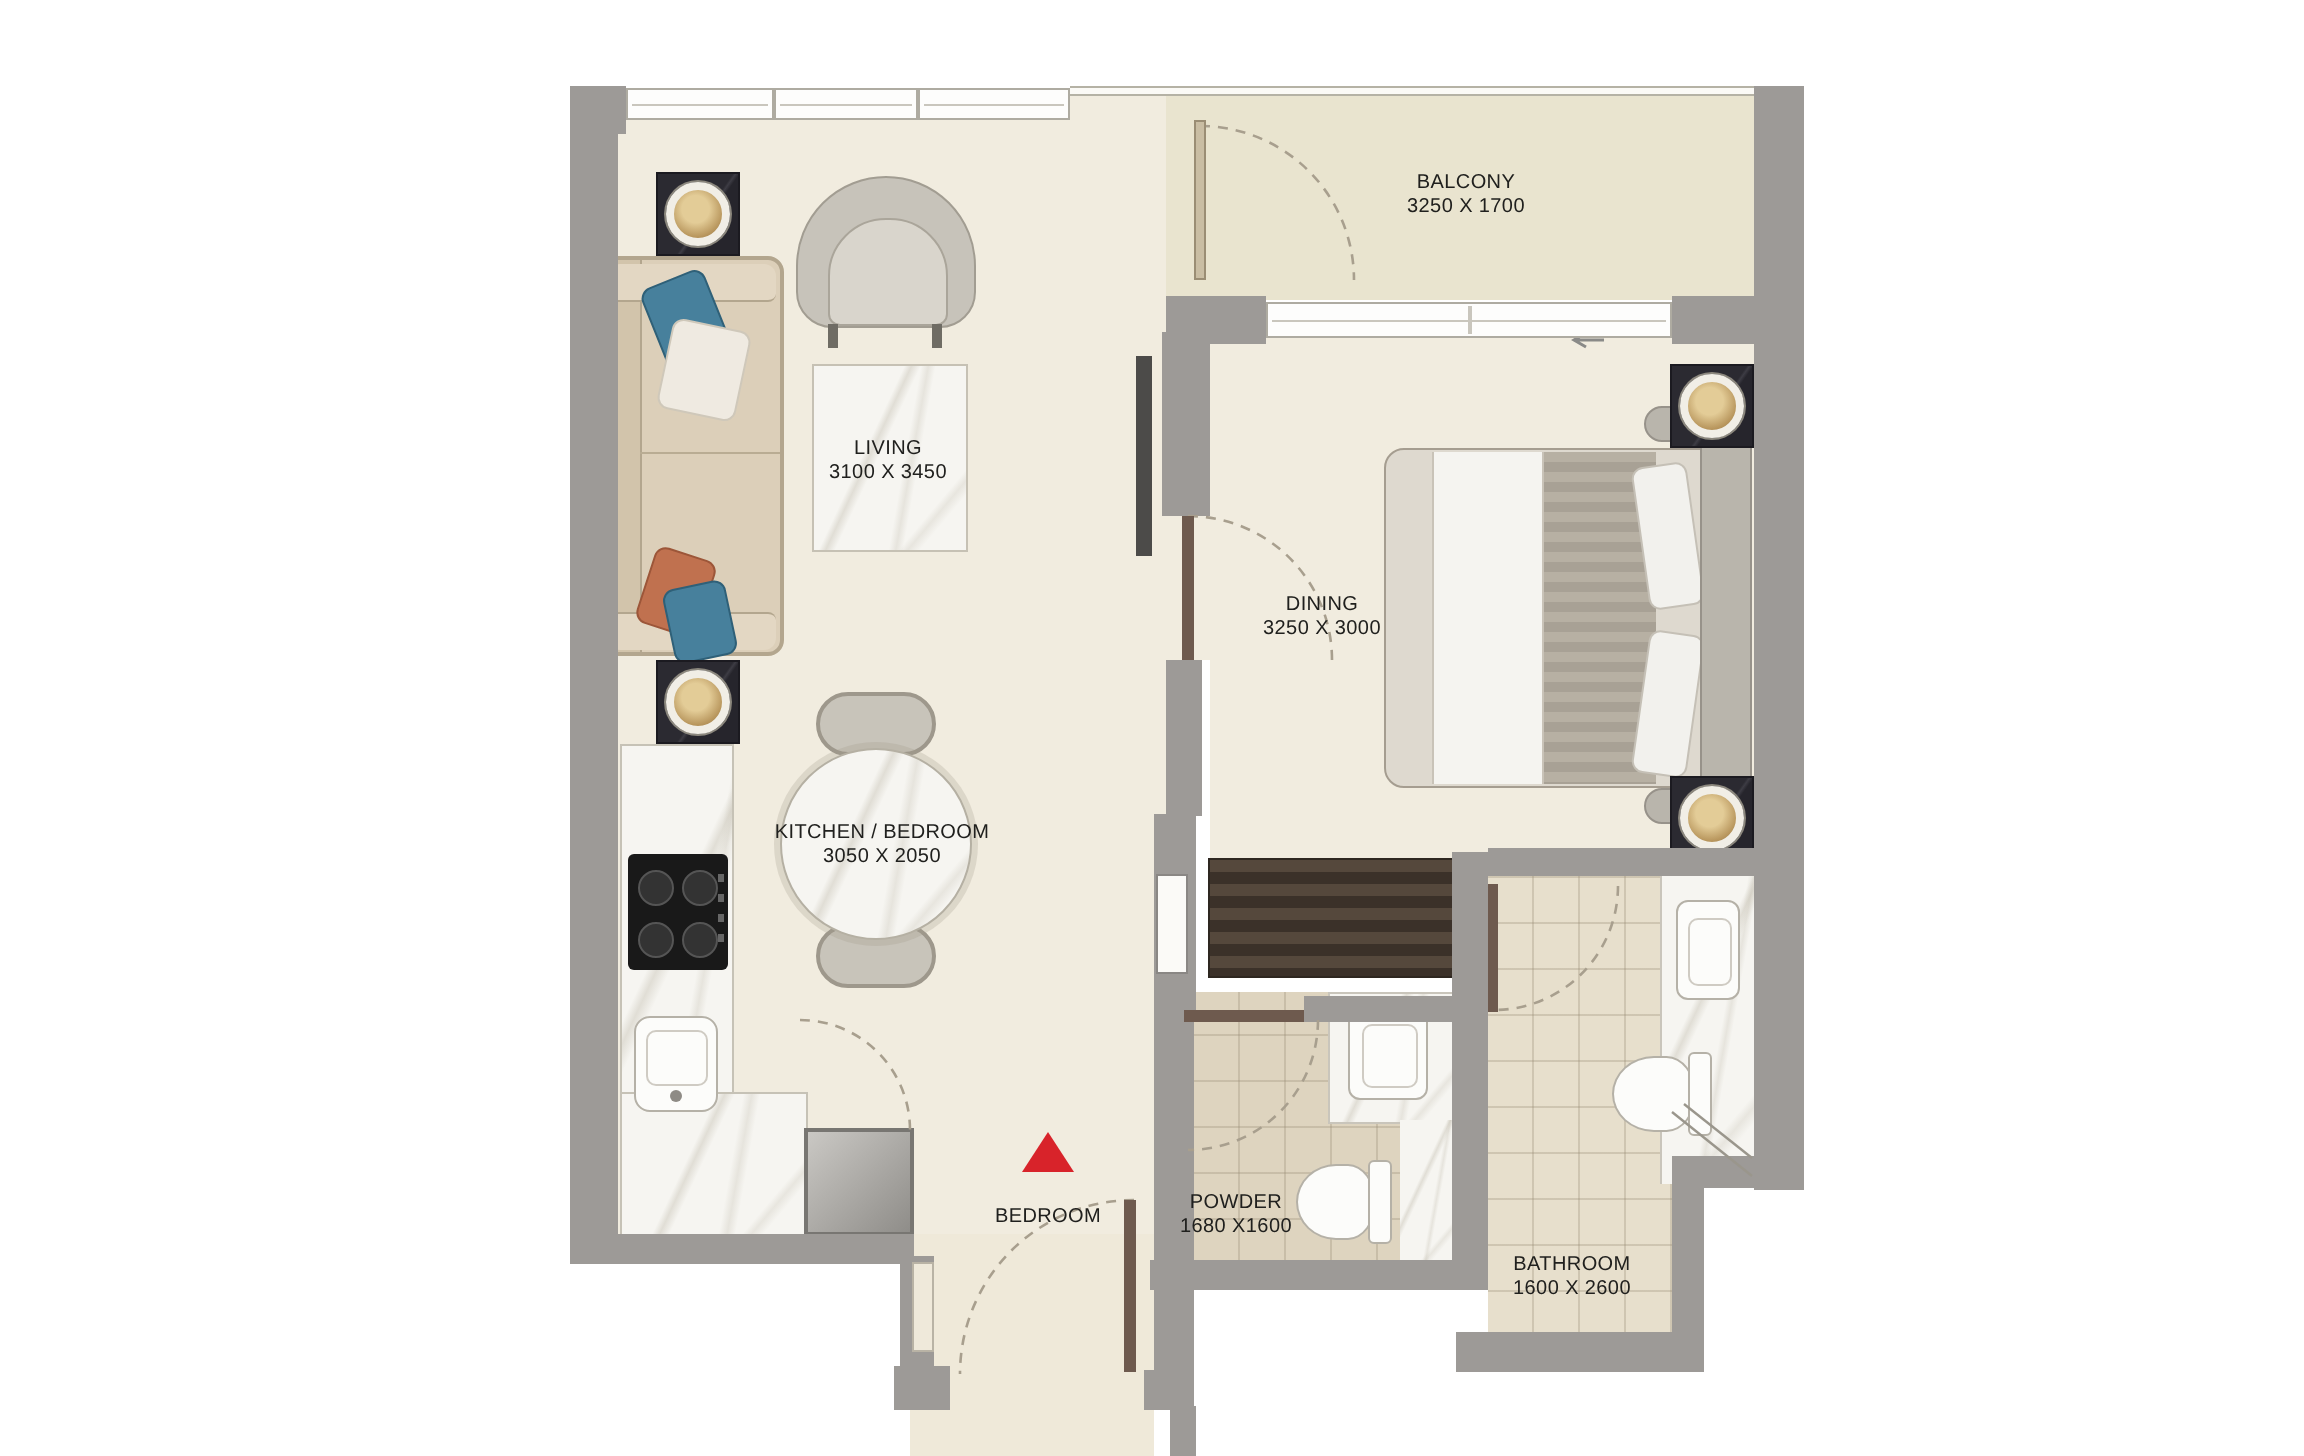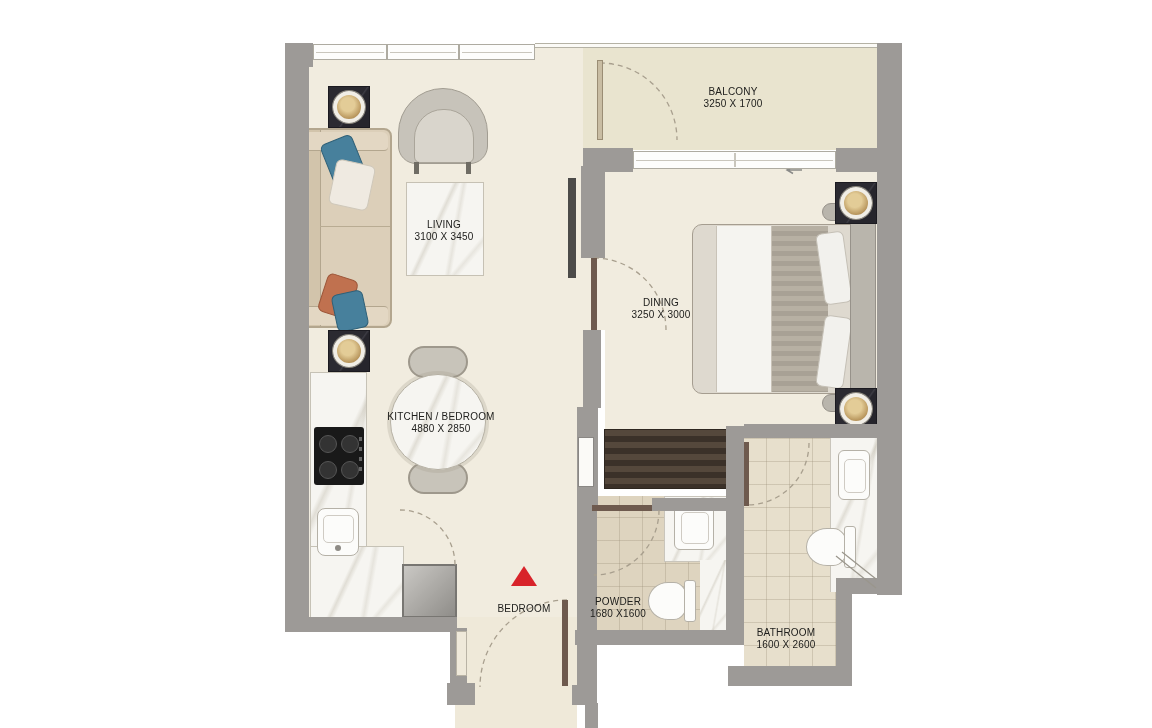--- a/index.html
+++ b/index.html
@@ -199,21 +199,21 @@
 <div class="room-label" style="left:444px;top:219px;">
   <span>LIVING</span><br>
   <span>3100 X 3450</span>
 </div>
 <div class="room-label" style="left:661px;top:297px;">
   <span>DINING</span><br>
   <span>3250 X 3000</span>
 </div>
 <div class="room-label" style="left:441px;top:411px;">
   <span>KITCHEN / BEDROOM</span><br>
-  <span>4880 X 2850</span>
+  <span>3050 X 2050</span>
 </div>
 <div class="room-label" style="left:524px;top:603px;">
   <span>BEDROOM</span>
 </div>
 <div class="room-label" style="left:618px;top:596px;">
   <span>POWDER</span><br>
   <span>1680 X1600</span>
 </div>
 <div class="room-label" style="left:786px;top:627px;">
   <span>BATHROOM</span><br>

